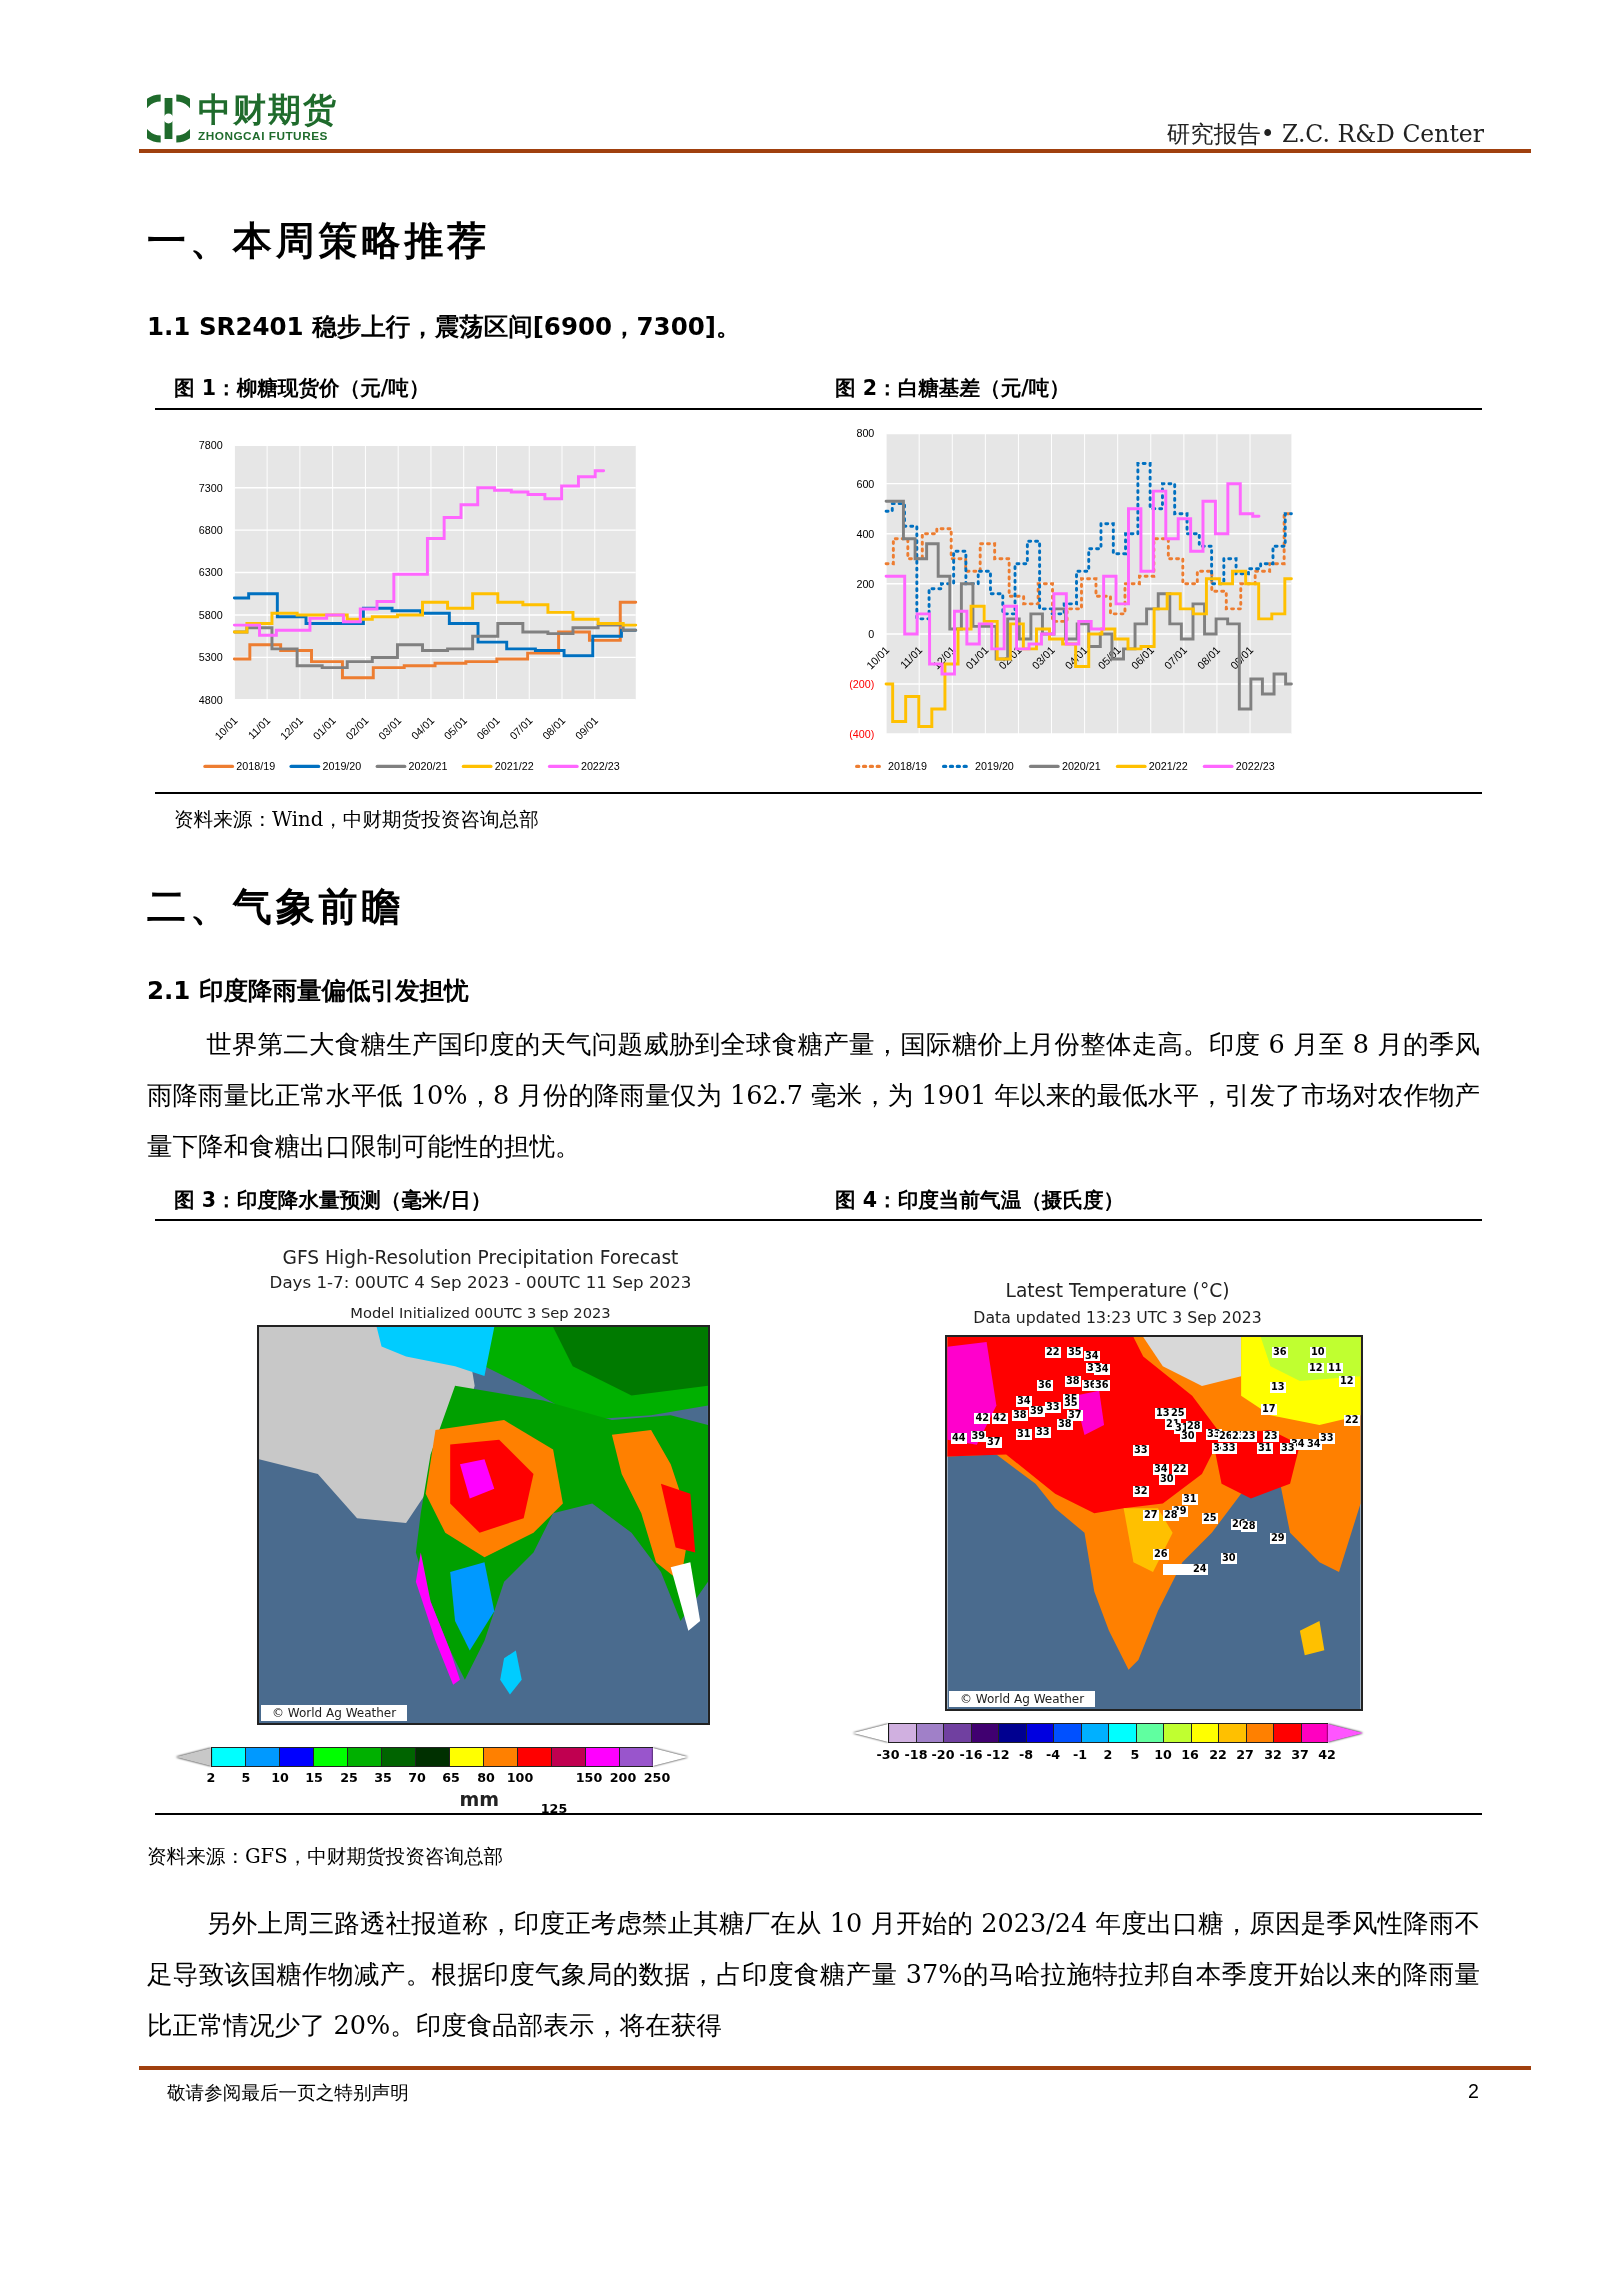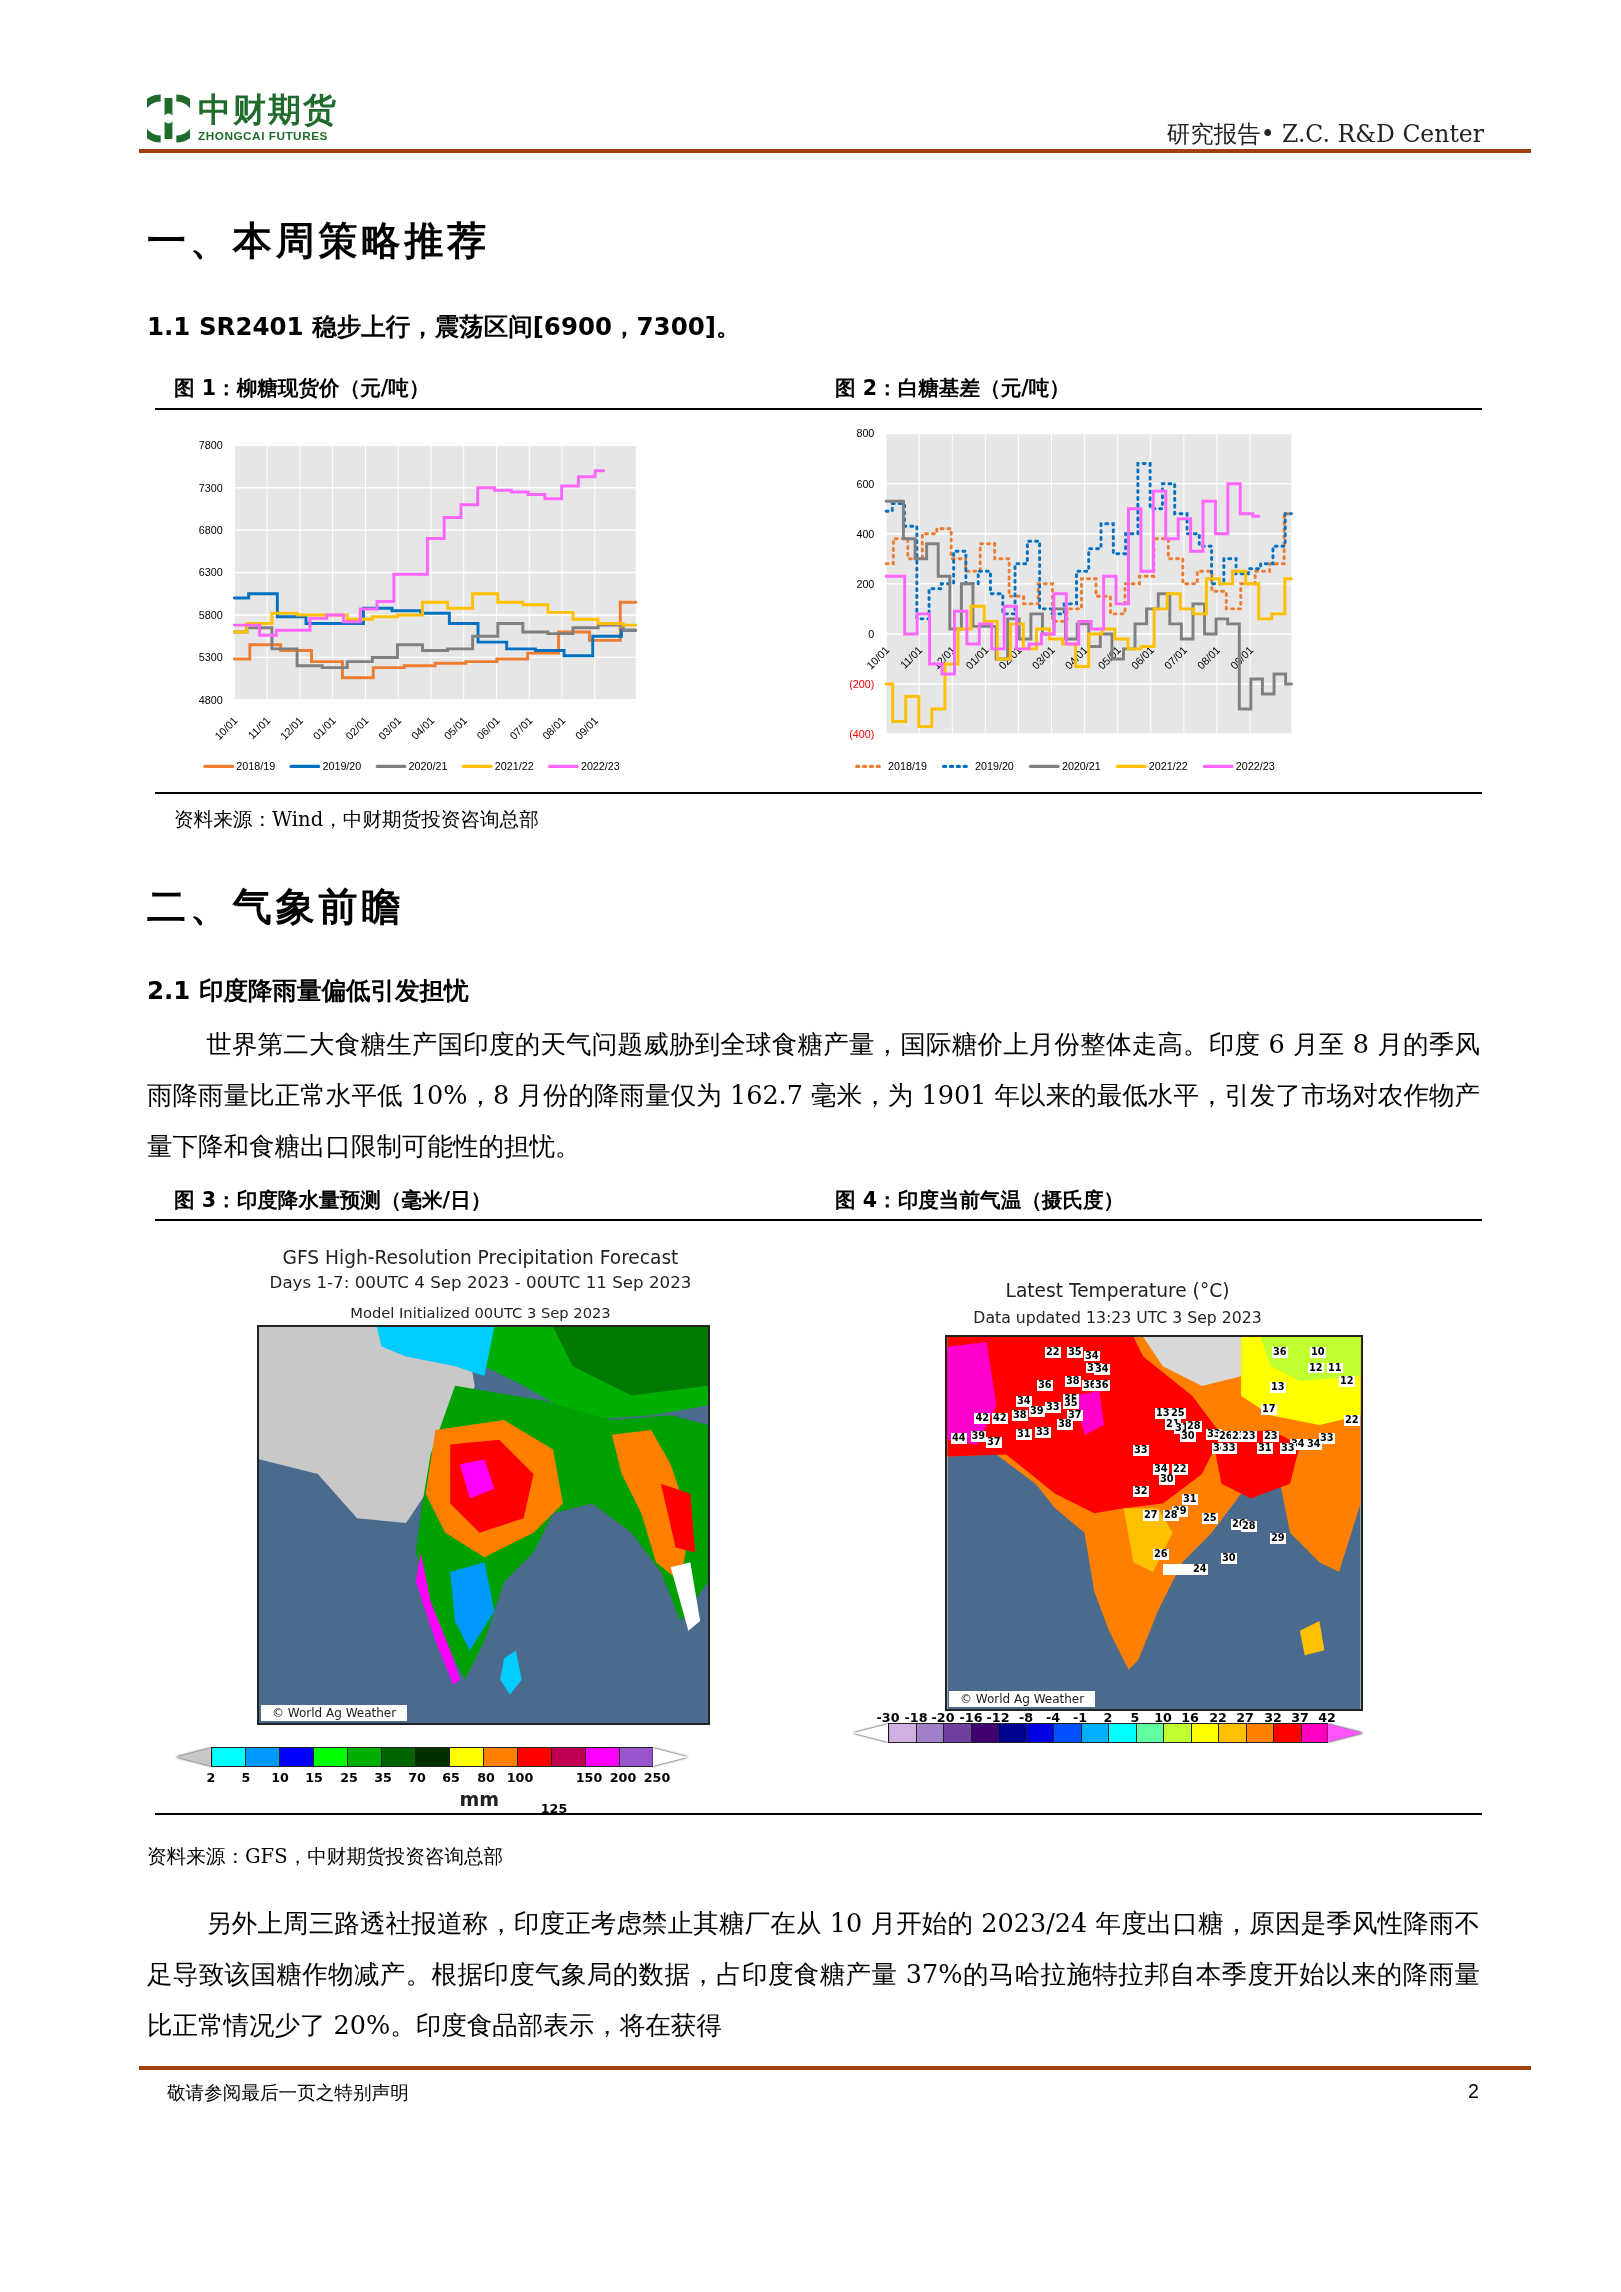--- a/index.html
+++ b/index.html
@@ -341,21 +341,21 @@
     <div class="cell" style="width: 26.5px; background: rgb(0, 255, 255);"></div>
     <div class="cell" style="width: 26.5px; background: rgb(96, 255, 160);"></div>
     <div class="cell" style="width: 26.5px; background: rgb(192, 255, 48);"></div>
     <div class="cell" style="width: 26.5px; background: rgb(255, 255, 0);"></div>
     <div class="cell" style="width: 26.5px; background: rgb(255, 192, 0);"></div>
     <div class="cell" style="width: 26.5px; background: rgb(255, 128, 0);"></div>
     <div class="cell" style="width: 26.5px; background: rgb(255, 0, 0);"></div>
     <div class="cell" style="width: 26.5px; background: rgb(255, 0, 192);"></div>
     <div style="width: 0px; height: 0px; border-top: 9.8px solid transparent; border-bottom: 9.8px solid transparent; border-left: 35px solid rgb(255, 85, 255); filter: drop-shadow(rgb(0, 0, 0) 0px 0px 1px);"></div>
   </div>
-<div class="cbar-labels" id="temp-scale-labels" style="left:853px; top:1710px; width:549px; height:17.6px;">
+<div class="cbar-labels" id="temp-scale-labels" style="left:853px; top:1747px; width:549px; height:17.6px;">
     <span style="left: 35px;">-30</span>
     <span style="left: 63px;">-18</span>
     <span style="left: 90px;">-20</span>
     <span style="left: 118px;">-16</span>
     <span style="left: 145px;">-12</span>
     <span style="left: 173px;">-8</span>
     <span style="left: 200px;">-4</span>
     <span style="left: 227px;">-1</span>
     <span style="left: 255px;">2</span>
     <span style="left: 282px;">5</span>

